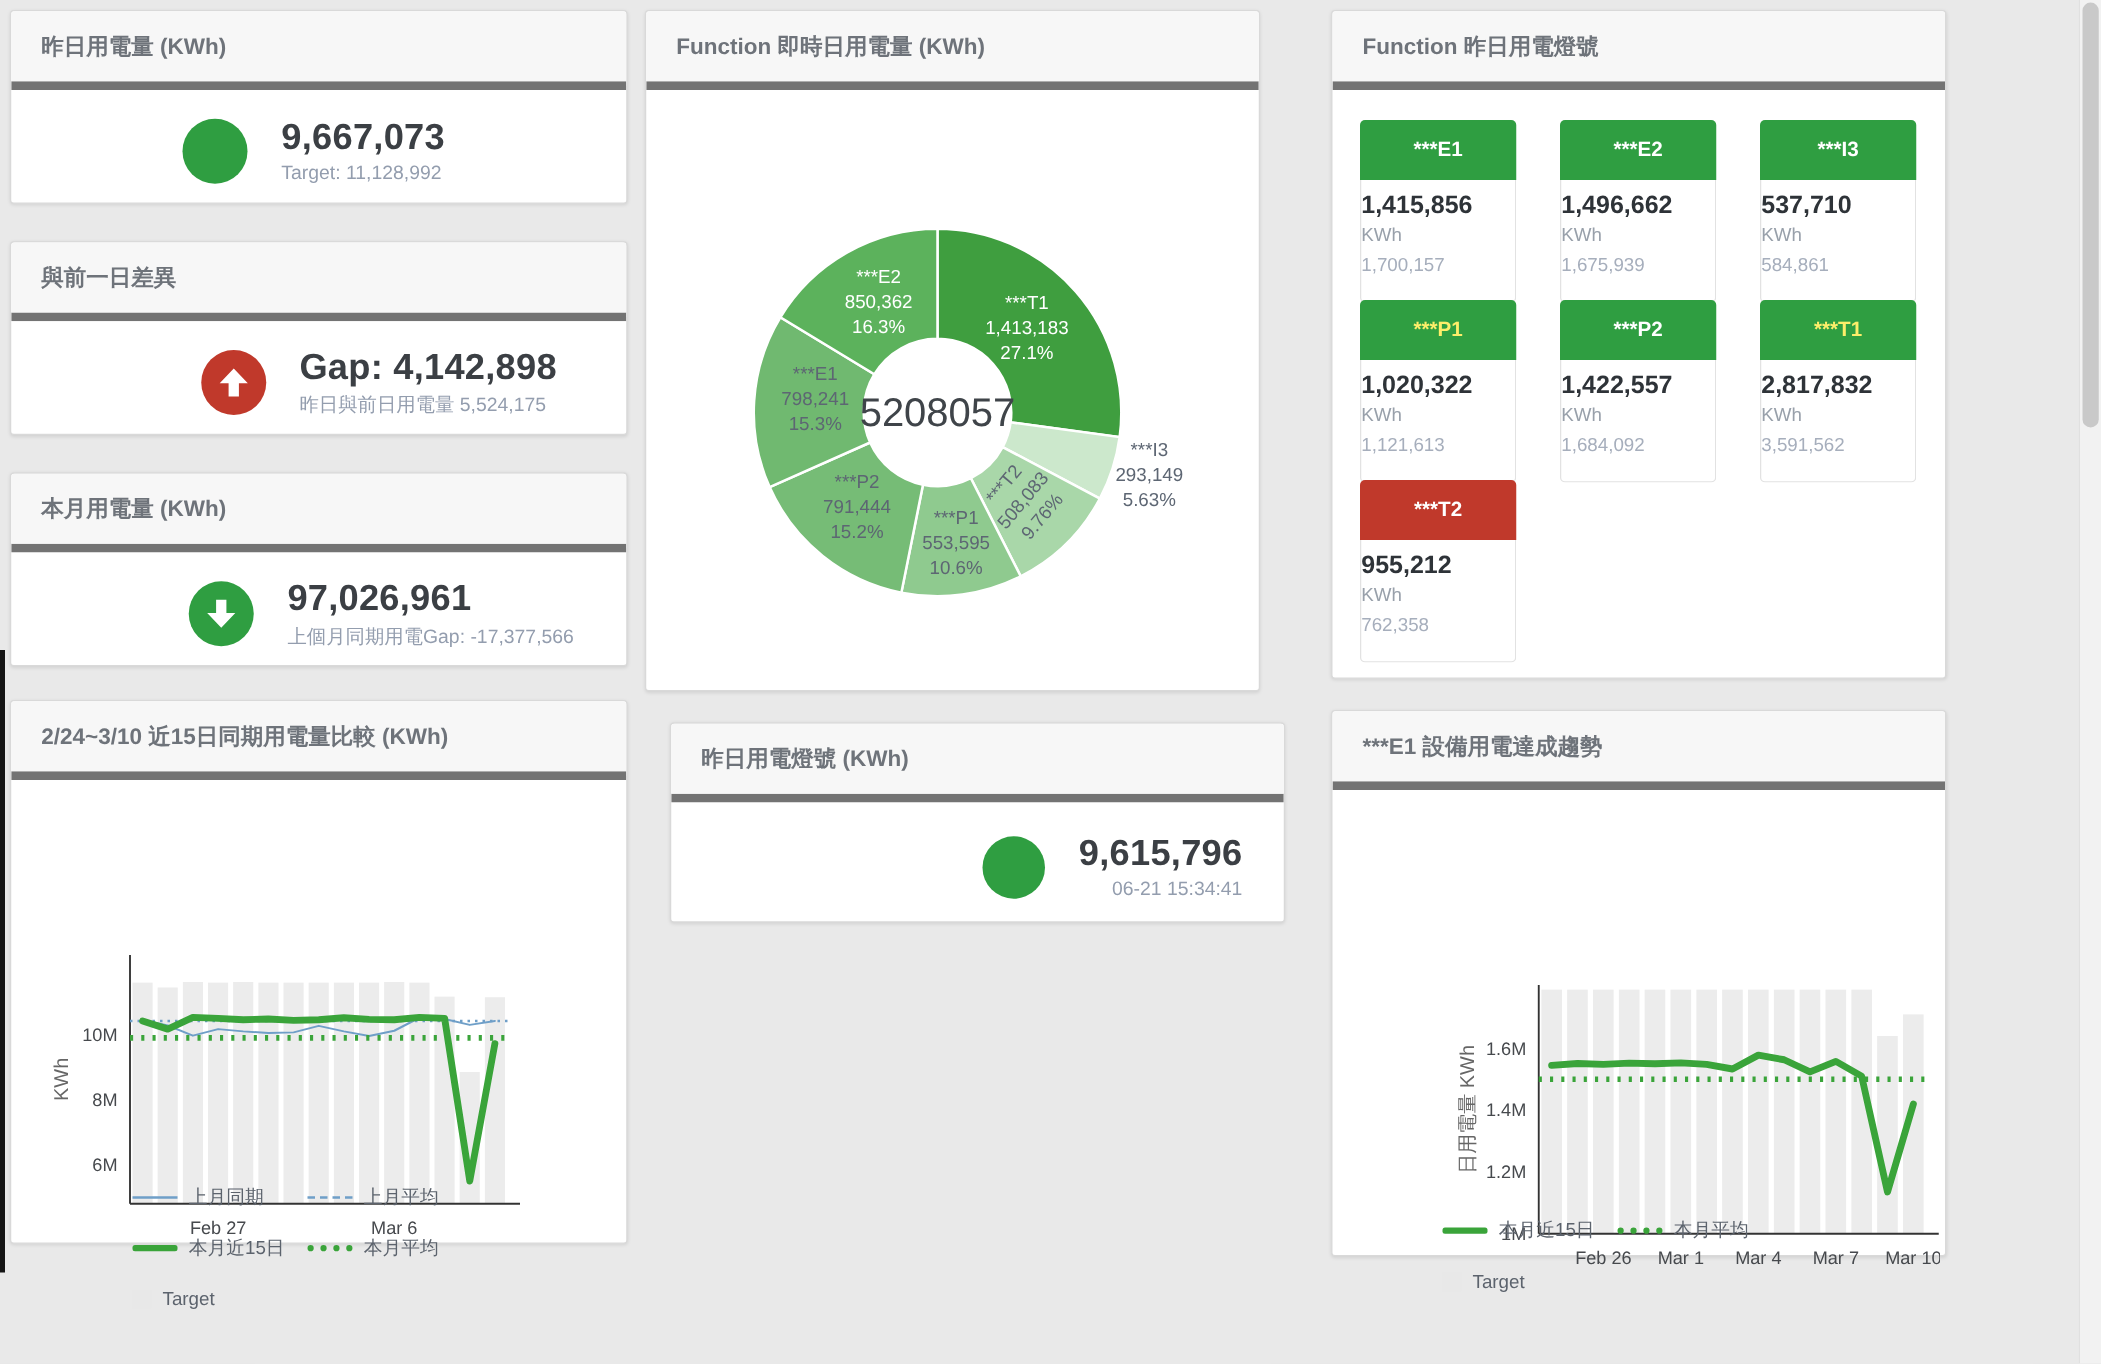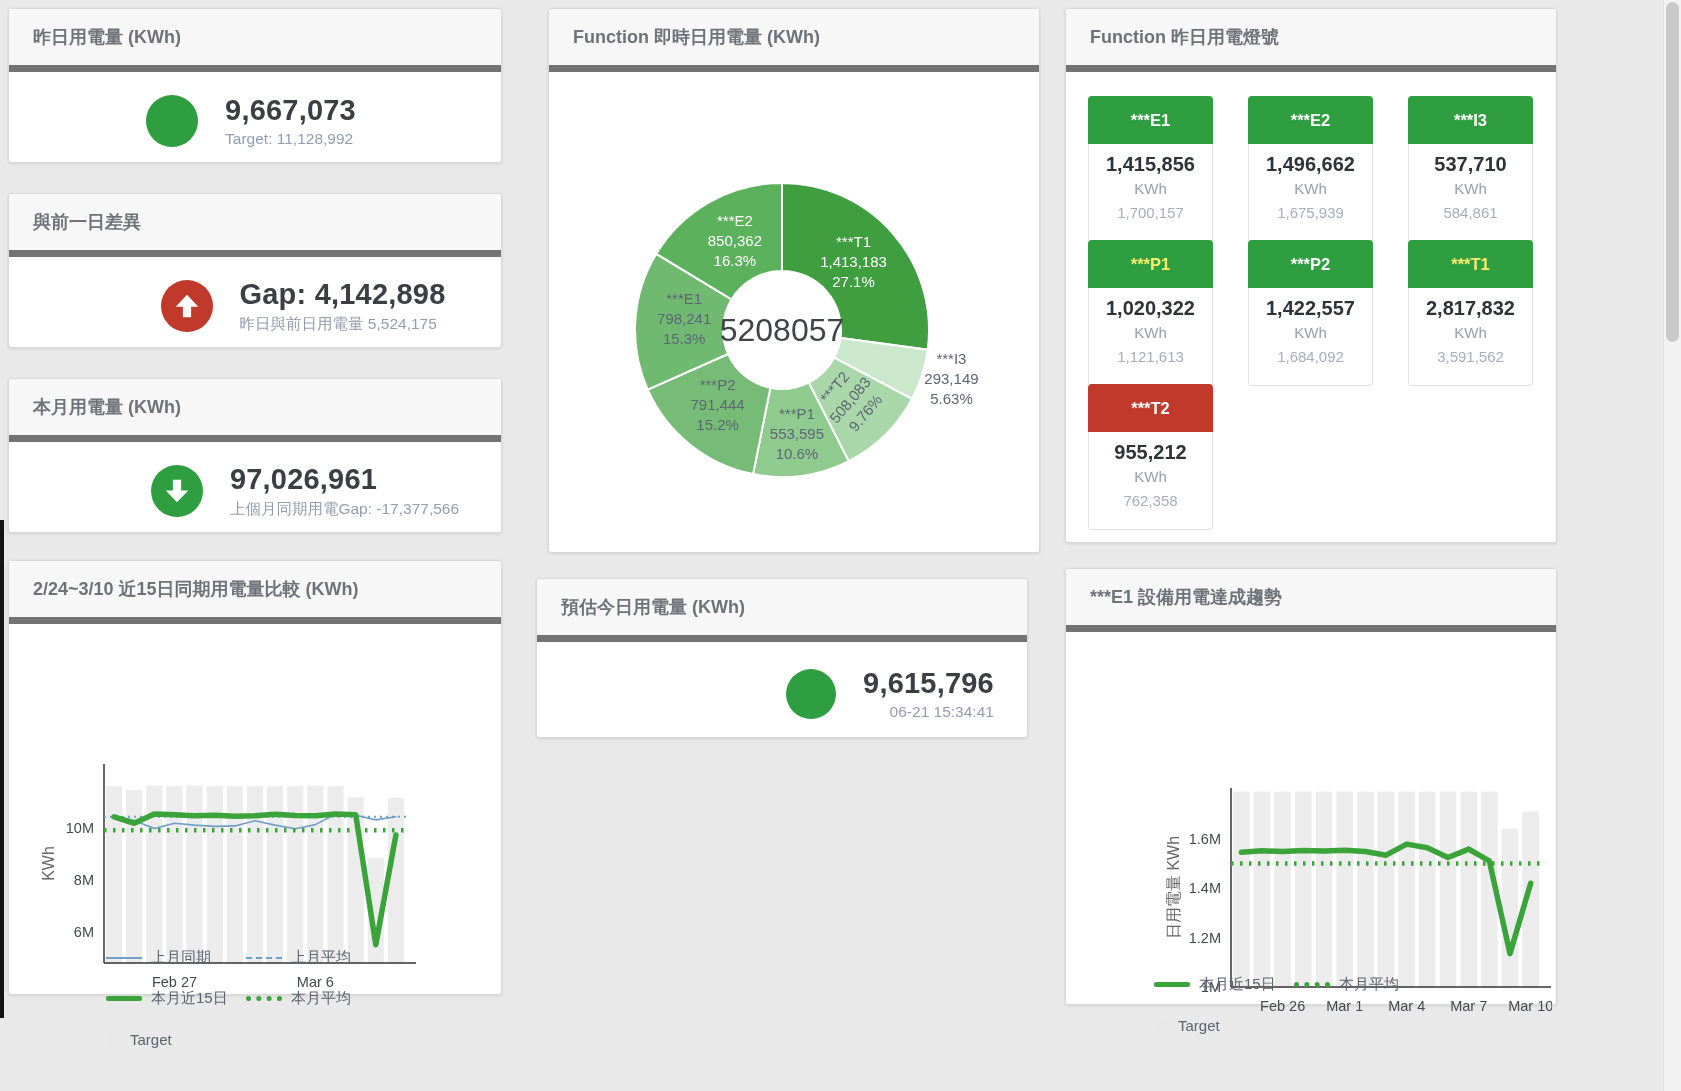--- a/index.html
+++ b/index.html
@@ -21,21 +21,21 @@
   .shift-50{transform:translateX(50px);} .shift-108{transform:translateX(108px);}
   .est .circle{width:50px;height:50px;}
   .est .stat-txt{text-align:right;}
   
   .tile-grid{display:grid;grid-template-columns:repeat(3,125px);column-gap:35px;row-gap:7px;
              padding:24px 0 0 22px;}
   .tile{width:125px;height:137px;border-radius:4px;}
   .tile-hd{height:48px;line-height:48px;text-align:center;font-size:16.5px;font-weight:700;
            border-radius:4px 4px 0 0;}
   .tile-bd{background:#fff;border:1px solid #e2e2e2;border-top:none;border-radius:0 0 4px 4px;
-           text-align:center;height:88px;padding-top:9px;box-sizing:content-box;}
+           text-align:left;height:88px;padding-top:9px;box-sizing:content-box;}
   .tile-val{font-size:20px;font-weight:700;color:#2e3338;}
   .tile-unit{font-size:15px;color:#98a0aa;margin-top:4px;}
   .tile-target{font-size:15px;color:#a6aebc;margin-top:7px;}
   
   .tick{font-size:14.5px;fill:#46494d;font-family:"Liberation Sans","DejaVu Sans",sans-serif;}
   .axlabel{font-size:16px;fill:#666;font-family:"Liberation Sans","DejaVu Sans",sans-serif;}
   .dlabel{font-size:15px;font-family:"Liberation Sans","DejaVu Sans",sans-serif;}
   .dcenter{font-size:32px;fill:#3f4449;font-family:"Liberation Sans","DejaVu Sans",sans-serif;}
   
   .legend{position:absolute;}
@@ -160,21 +160,21 @@
           <div class="lg-row">
             <span class="lg-item">
               <span class="sw sw-square" style="background:#e8e8e8;"></span>
               <span class="lg-txt">Target</span>
             </span>
           </div>
         </div>
     </div>
   </section>
 
-  <section class="panel" style="left:548px;top:8px;width:492px;height:545px">
+  <section class="panel" style="left:516px;top:8px;width:492px;height:545px">
     <header class="panel-hd">
       <span>Function 即時日用電量 (KWh)</span>
     </header>
     <div class="panel-bd">
       <svg id="donutSvg" width="490" height="488">
           <path d="M 233.0 111.0 A 147 147 0 0 1 378.7 277.7 L 291.5 265.9 A 59 59 0 0 0 233.0 199.0 Z" fill="#3f9e3f" stroke="#ffffff" stroke-width="2"></path>
           <text class="dlabel" fill="#ffffff" text-anchor="middle"><tspan x="304.525481092123" y="175.47715973709808">***T1</tspan><tspan x="304.525481092123" dy="20">1,413,183</tspan><tspan x="304.525481092123" dy="20">27.1%</tspan></text>
           <path d="M 378.7 277.7 A 147 147 0 0 1 362.9 326.9 L 285.1 285.7 A 59 59 0 0 0 291.5 265.9 Z" fill="#cce8cc" stroke="#ffffff" stroke-width="2"></path>
           <text class="dlabel" fill="#5d6673" text-anchor="middle"><tspan x="402.46367926718744" y="292.4615590047497">***I3</tspan><tspan x="402.46367926718744" dy="20">293,149</tspan><tspan x="402.46367926718744" dy="20">5.63%</tspan></text>
           <path d="M 362.9 326.9 A 147 147 0 0 1 299.6 389.1 L 259.7 310.6 A 59 59 0 0 0 285.1 285.7 Z" fill="#a9d7a9" stroke="#ffffff" stroke-width="2"></path>
@@ -187,21 +187,21 @@
           <text class="dlabel" fill="#5d6673" text-anchor="middle"><tspan x="135.19674455800214" y="231.7932919395777">***E1</tspan><tspan x="135.19674455800214" dy="20">798,241</tspan><tspan x="135.19674455800214" dy="20">15.3%</tspan></text>
           <path d="M 107.3 181.8 A 147 147 0 0 1 233.0 111.0 L 233.0 199.0 A 59 59 0 0 0 182.5 227.4 Z" fill="#5cb25c" stroke="#ffffff" stroke-width="2"></path>
           <text class="dlabel" fill="#ffffff" text-anchor="middle"><tspan x="185.8877354491155" y="154.35530782597456">***E2</tspan><tspan x="185.8877354491155" dy="20">850,362</tspan><tspan x="185.8877354491155" dy="20">16.3%</tspan></text>
           <text class="dcenter" x="233" y="269" text-anchor="middle">5208057</text>
         </svg>
     </div>
   </section>
 
   <section class="panel est" style="left:536px;top:578px;width:492px;height:160px">
     <header class="panel-hd">
-      <span>預估今日用電量 (KWh)</span>
+      <span>昨日用電燈號 (KWh)</span>
     </header>
     <div class="panel-bd stat shift-108" style="height:103px">
       <span class="circle" style="background:#2f9e41"></span>
       <div class="stat-txt">
         <div class="stat-val">9,615,796</div>
         <div class="stat-sub">06-21 15:34:41</div>
       </div>
     </div>
   </section>
 

